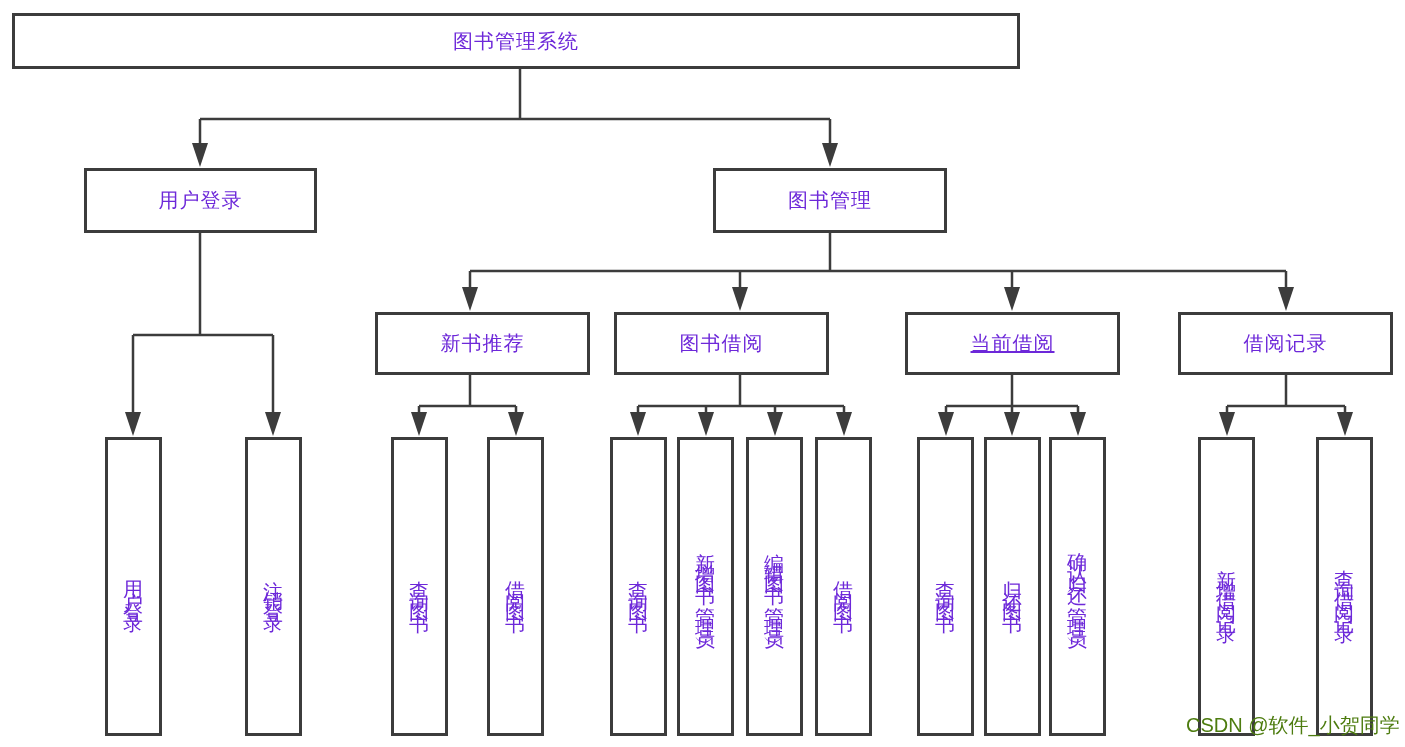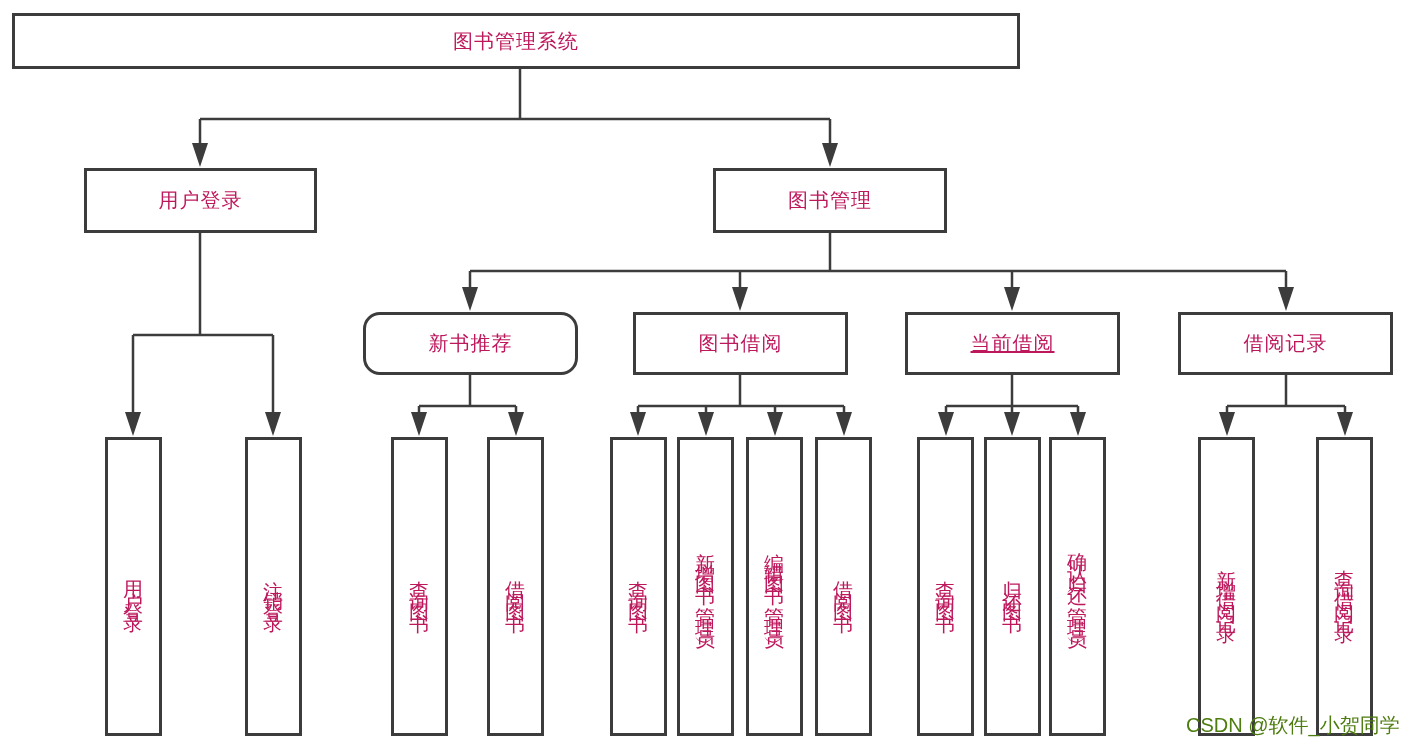--- a/index.html
+++ b/index.html
@@ -18,31 +18,31 @@
     z-index: 1;
   }
   .box {
     position: absolute;
     box-sizing: border-box;
     border: 3px solid #3c3c3c;
     background: #ffffff;
     display: flex;
     align-items: center;
     justify-content: center;
-    color: #be185d;
+    color: #6d28d9;
     font-size: 20px;
     letter-spacing: 1px;
     z-index: 2;
   }
   .box-root   { left: 12px;  top: 13px;  width: 1008px; height: 56px; }
   .box-l2-a   { left: 84px;  top: 168px; width: 233px;  height: 65px; }
   .box-l2-b   { left: 713px; top: 168px; width: 234px;  height: 65px; text-align: center; }
   .box-l3     { top: 312px; width: 215px; height: 63px; }
-  .box-l3-a   { left: 363px; border-radius: 17px;  }
-  .box-l3-b   { left: 633px;  }
+  .box-l3-a   { left: 375px;  }
+  .box-l3-b   { left: 614px;  }
   .box-l3-c   { left: 905px; text-decoration: underline;  }
   .box-l3-d   { left: 1178px; text-align: center; }
   .leaf       { top: 437px; width: 57px; height: 299px; }
   .leaf > span {
     writing-mode: vertical-rl;
     text-orientation: mixed;
     letter-spacing: 11px;
     line-height: 1.1;
     white-space: nowrap;
   }

